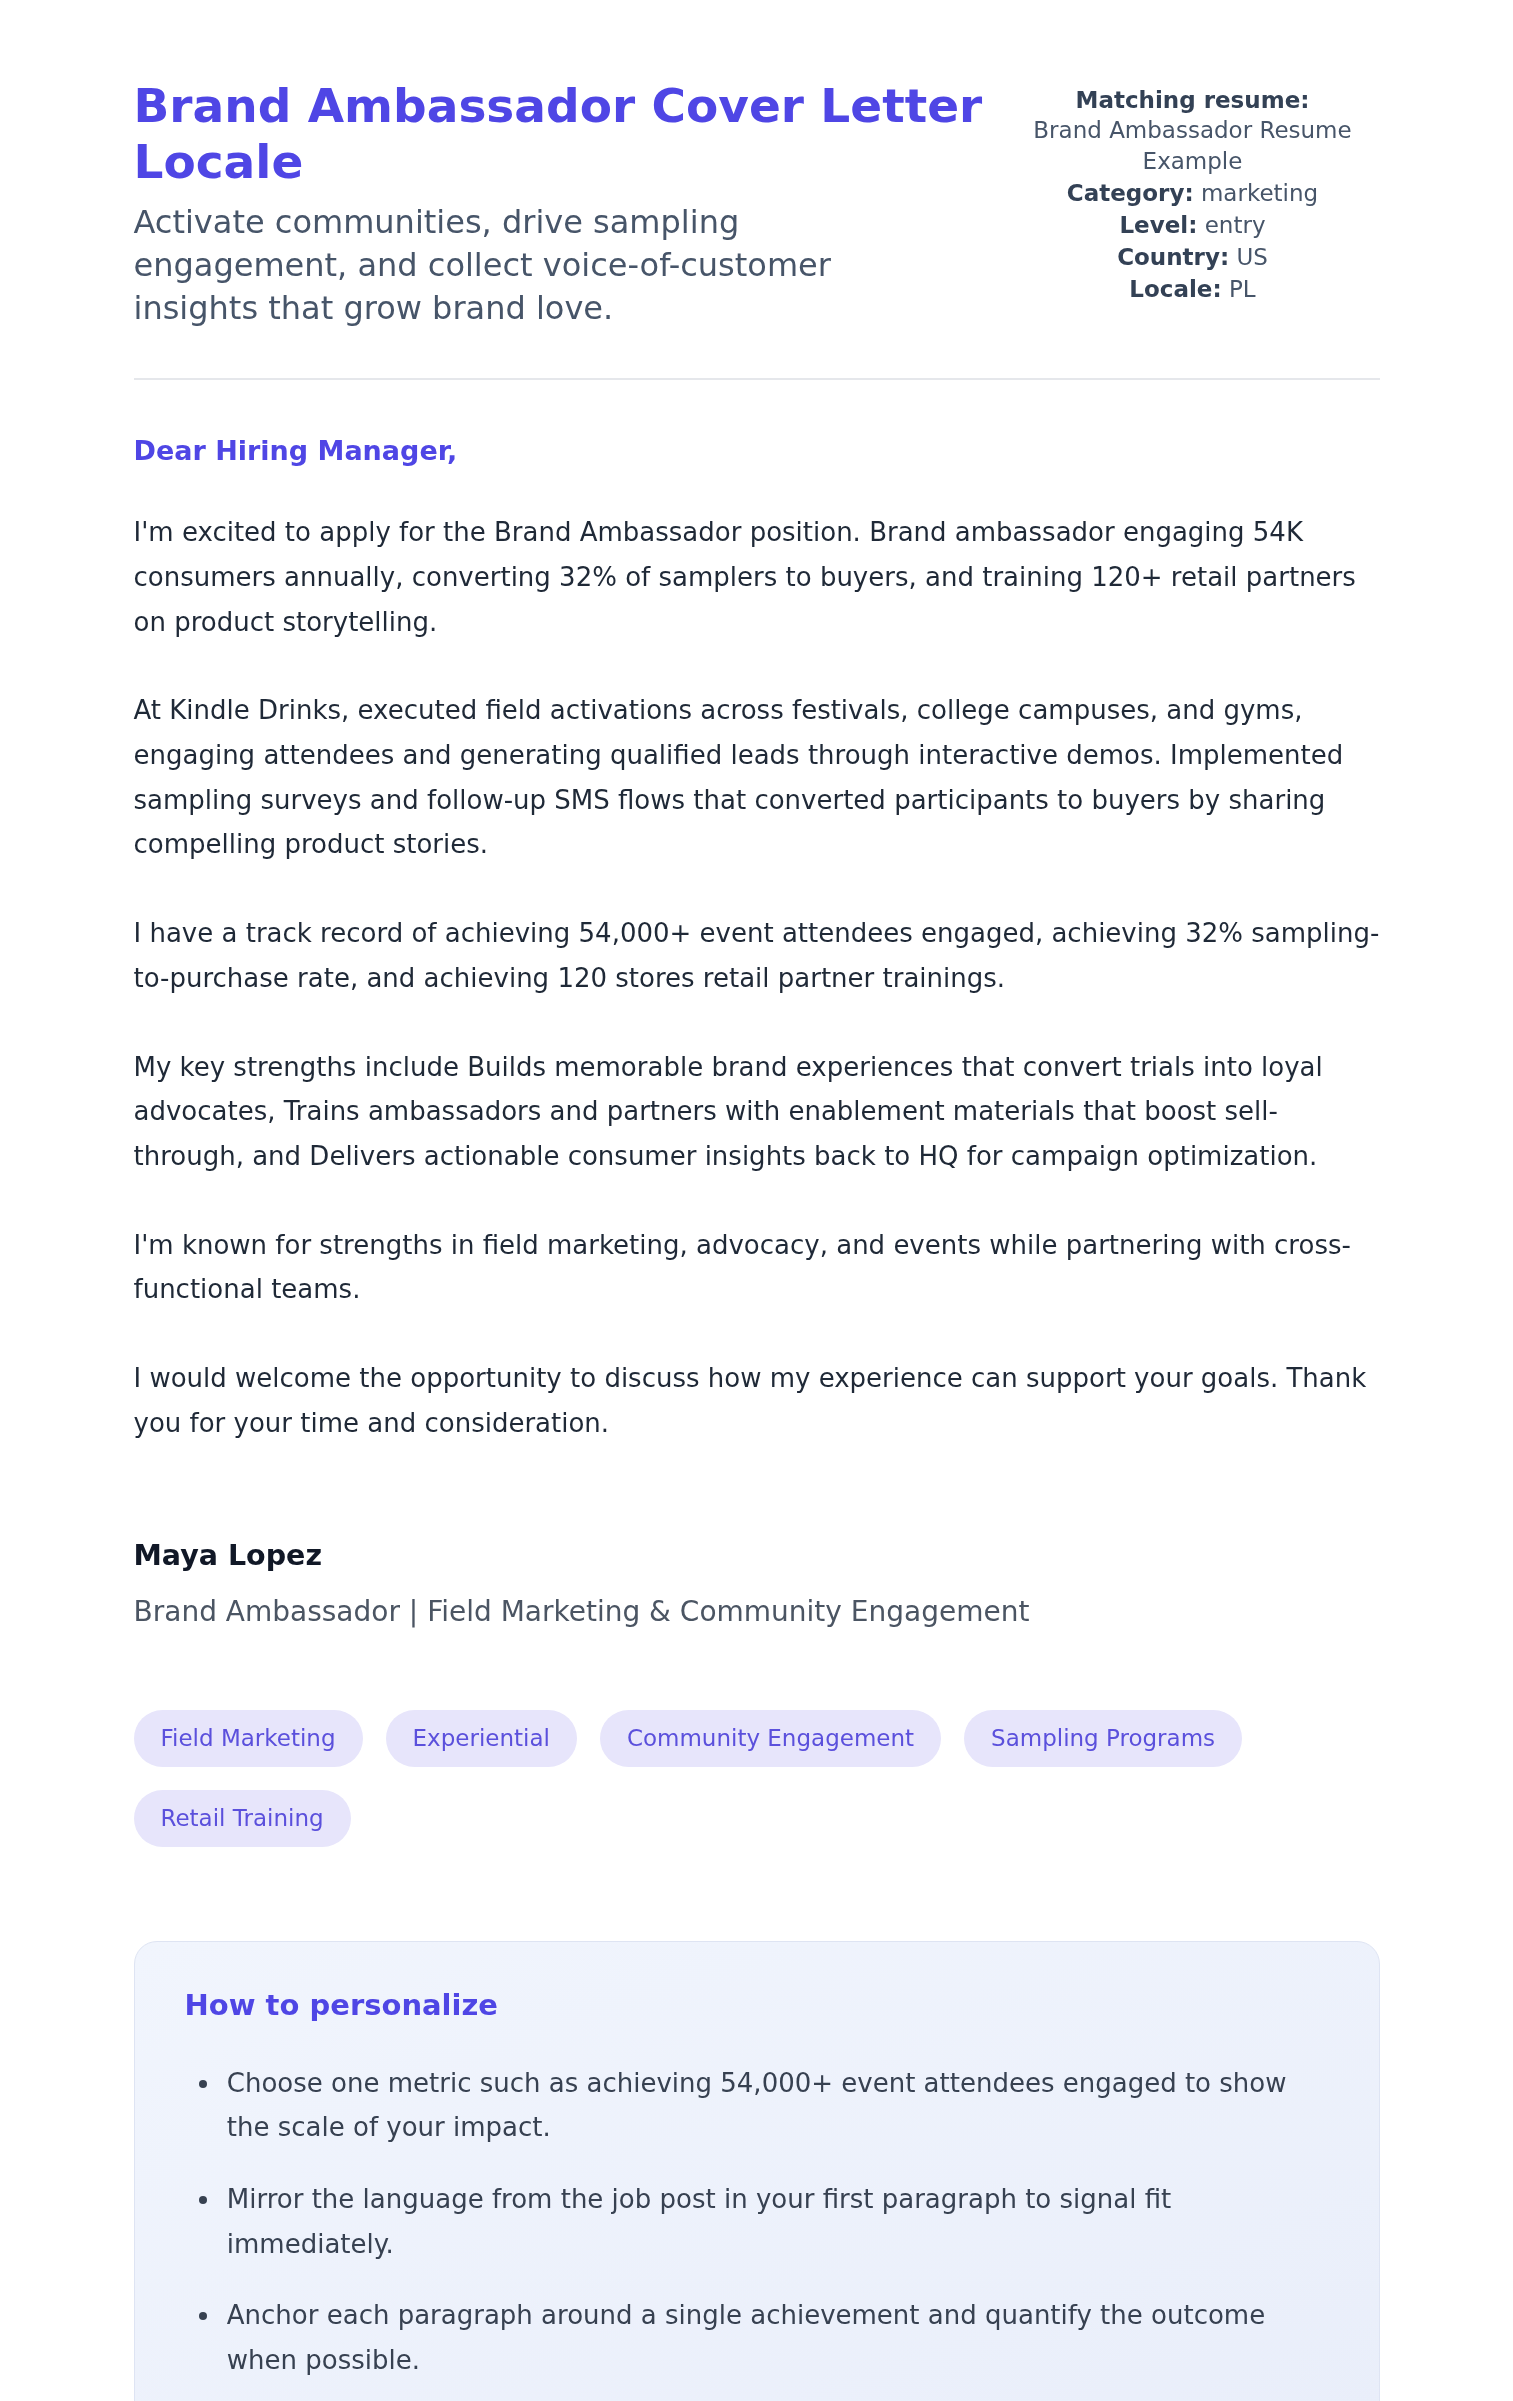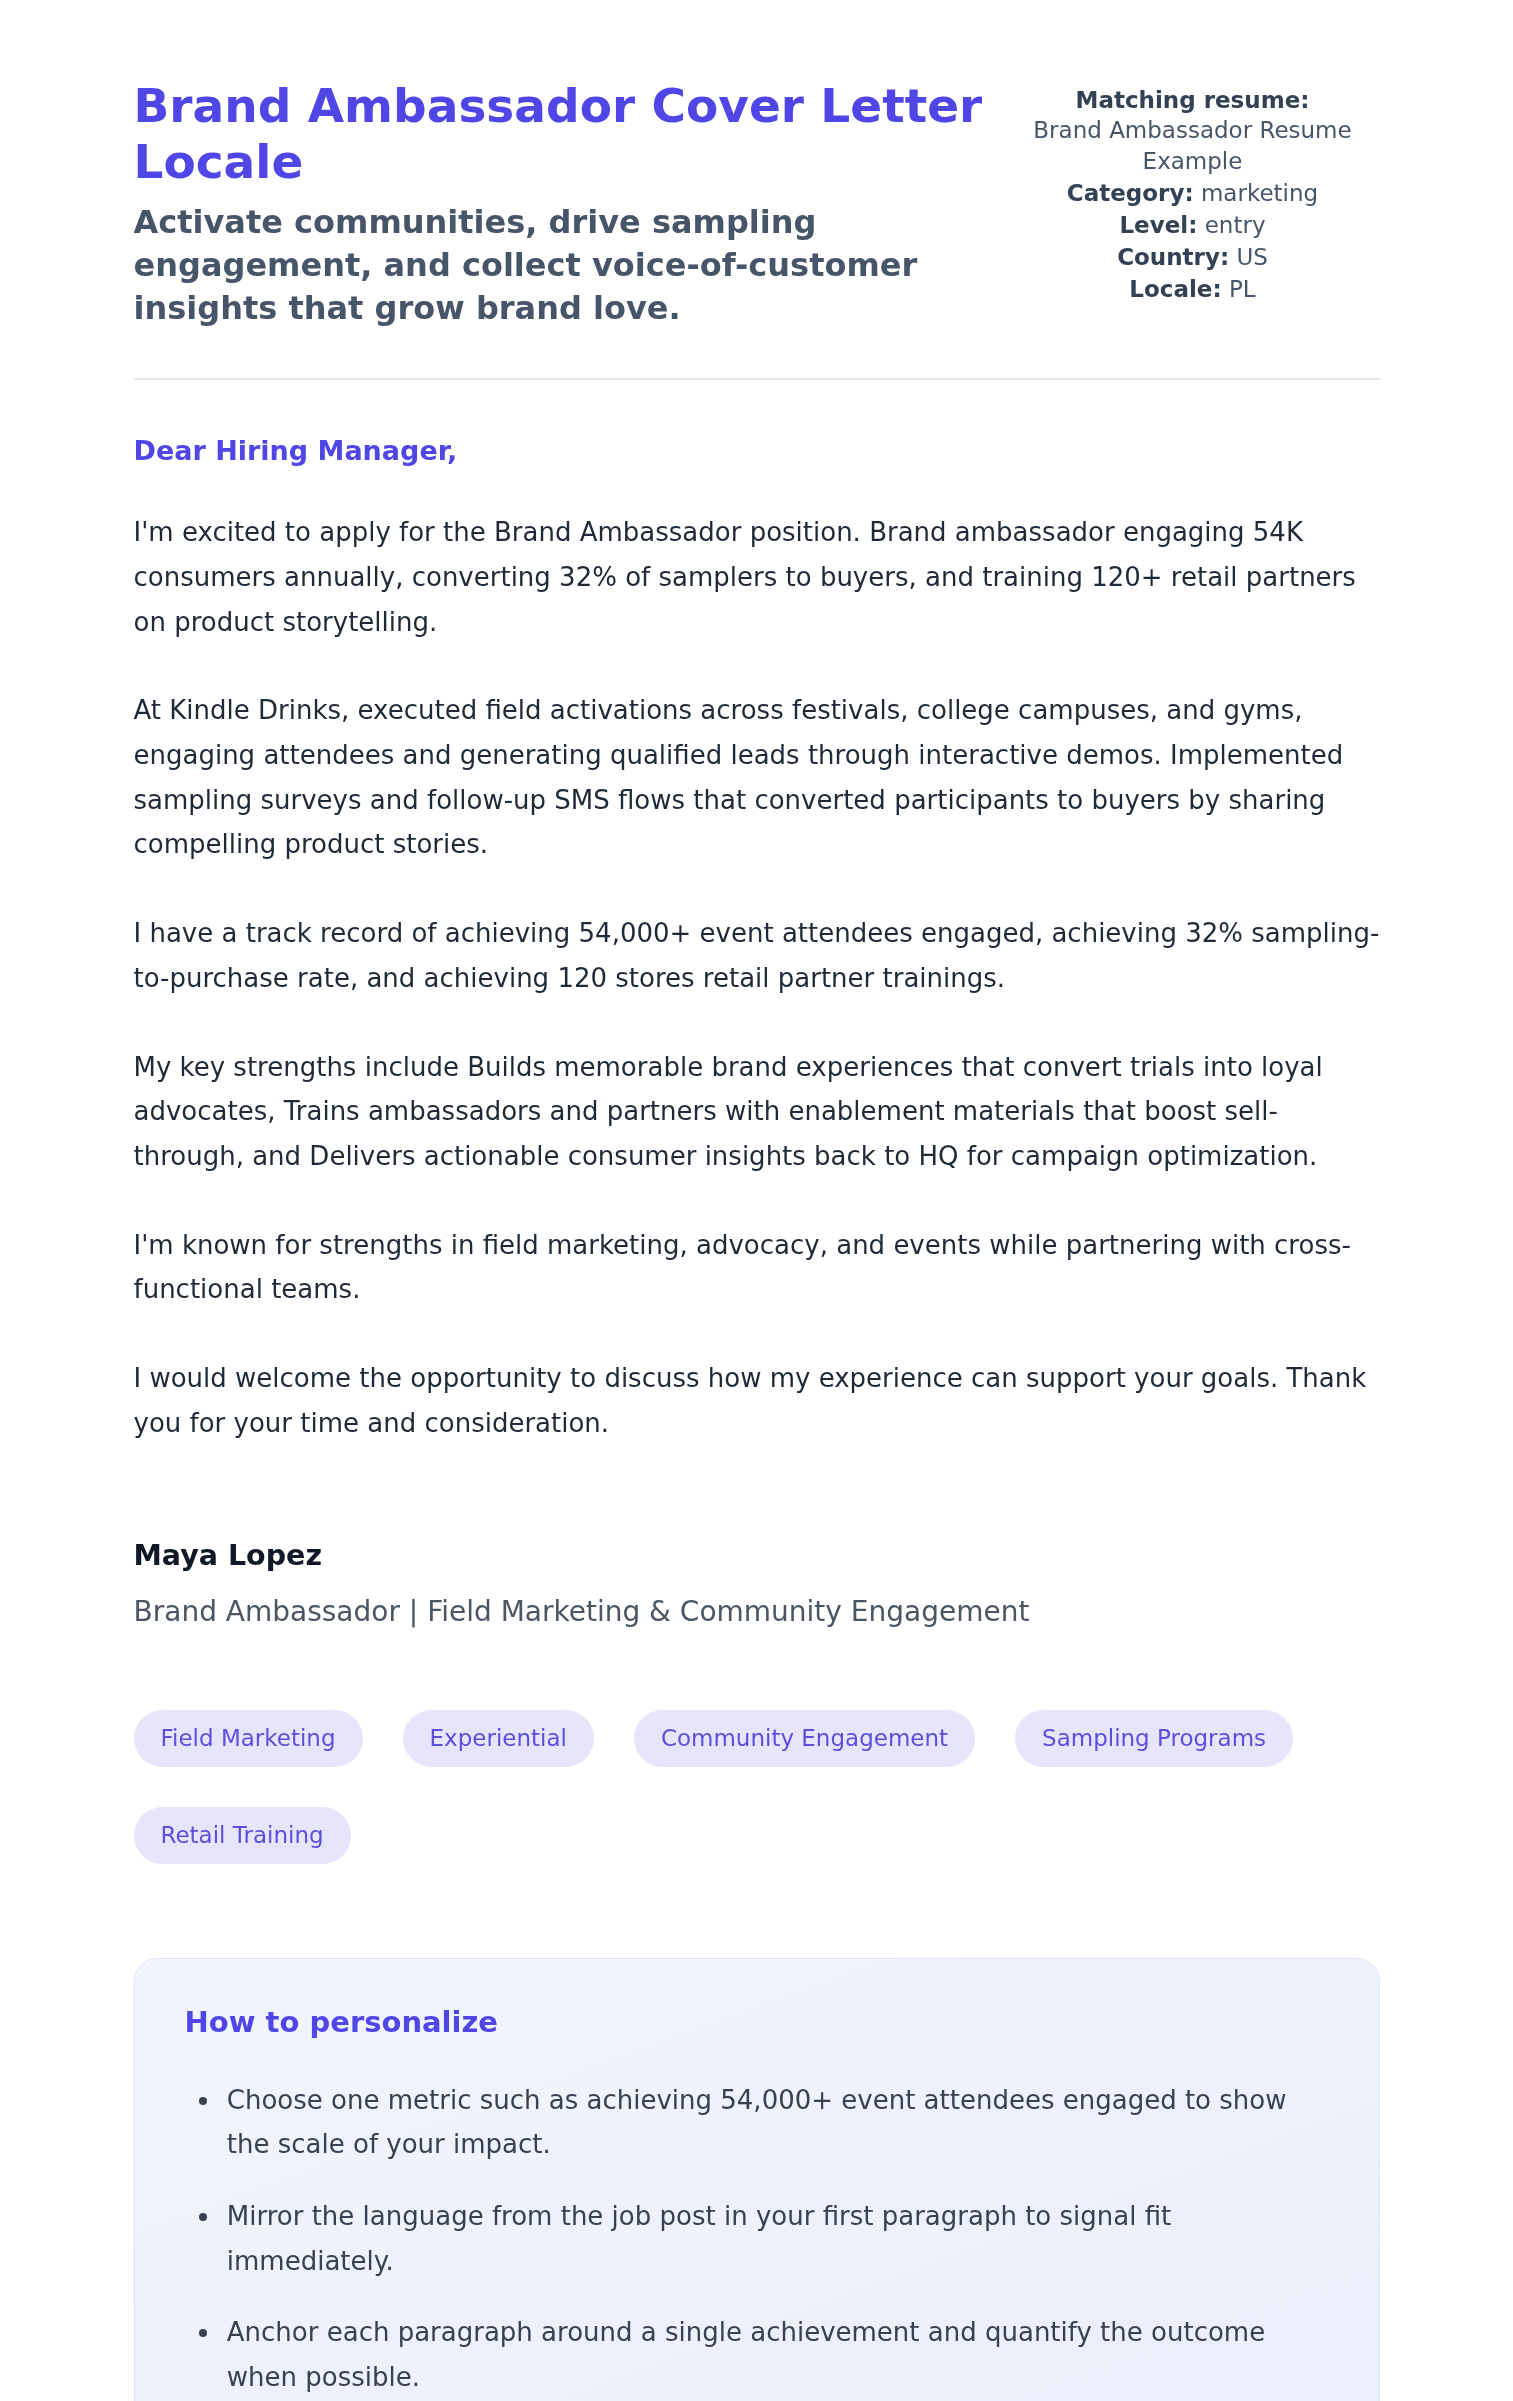--- a/index.html
+++ b/index.html
@@ -21,21 +21,21 @@
   .header-left { max-width: 854px; }
   .page-title {
     font-size: 47px;
     font-weight: 700;
     line-height: 1.2;
     color: #4f46e5;
   }
   .page-subtitle {
     margin-top: 10.7px;
     font-size: 32px;
-    font-weight: 700;
+    font-weight: 400;
     line-height: 1.34;
     color: #475569;
     max-width: 801px;
   }
   .meta {
     width: 374px;
     text-align: right;
     font-size: 23px;
     line-height: 1.32;
     color: #475569;
@@ -74,21 +74,21 @@
     margin-top: 23px;
     font-size: 28px;
     color: #4b5563;
   }
 
   
   .tags {
     margin-top: 82px;
     display: flex;
     flex-wrap: wrap;
-    gap: 40px;
+    gap: 23px;
     align-items: center;
   }
   .chip {
     display: inline-block;
     background: #e7e5fb;
     color: #5b50dc;
     font-size: 23px;
     line-height: 1;
     padding: 17px 27px;
     border-radius: 29px;

